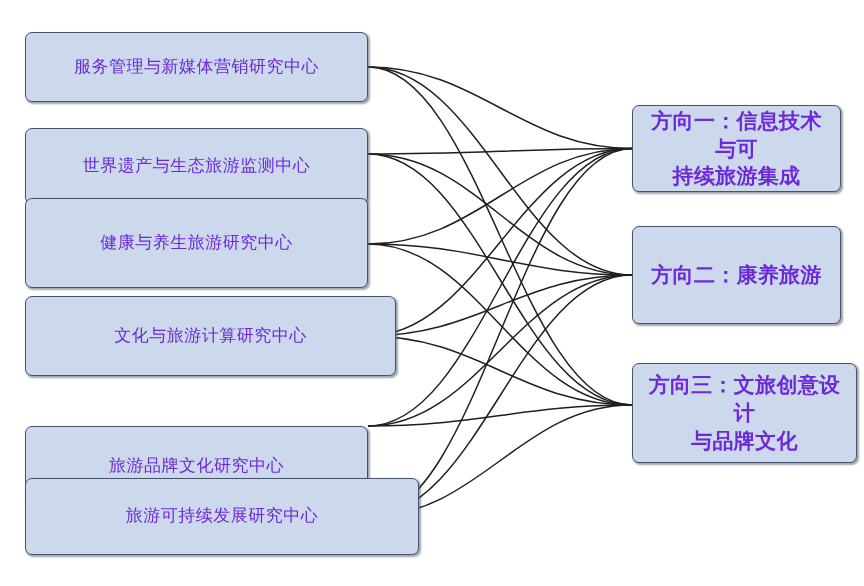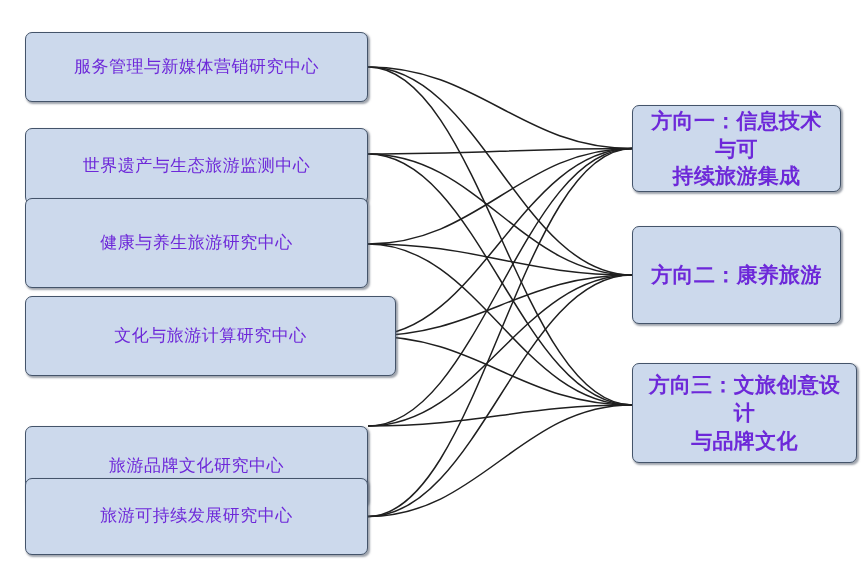--- a/index.html
+++ b/index.html
@@ -90,21 +90,21 @@
       </div>
       <div class="node node-left" style="left: 25px; top: 198px; width: 343px; height: 90px;">
         <span class="node-label">健康与养生旅游研究中心</span>
       </div>
       <div class="node node-left" style="left: 25px; top: 296px; width: 371px; height: 80px;">
         <span class="node-label">文化与旅游计算研究中心</span>
       </div>
       <div class="node node-left" style="left: 25px; top: 386px; width: 343px; height: 80px; margin-top: 40px;">
         <span class="node-label">旅游品牌文化研究中心</span>
       </div>
-      <div class="node node-left" style="left: 25px; top: 478px; width: 343px; height: 77px;">
+      <div class="node node-left" style="left: 25px; top: 478px; width: 394px; height: 77px;">
         <span class="node-label">旅游可持续发展研究中心</span>
       </div>
       <div class="node node-right" style="left: 632px; top: 105px; width: 209px; height: 87px;">
         <span class="node-label">方向一：信息技术与可
 持续旅游集成</span>
       </div>
       <div class="node node-right" style="left: 632px; top: 226px; width: 209px; height: 98px; text-align: right;">
         <span class="node-label">方向二：康养旅游</span>
       </div>
       <div class="node node-right" style="left: 632px; top: 363px; width: 225px; height: 100px;">

